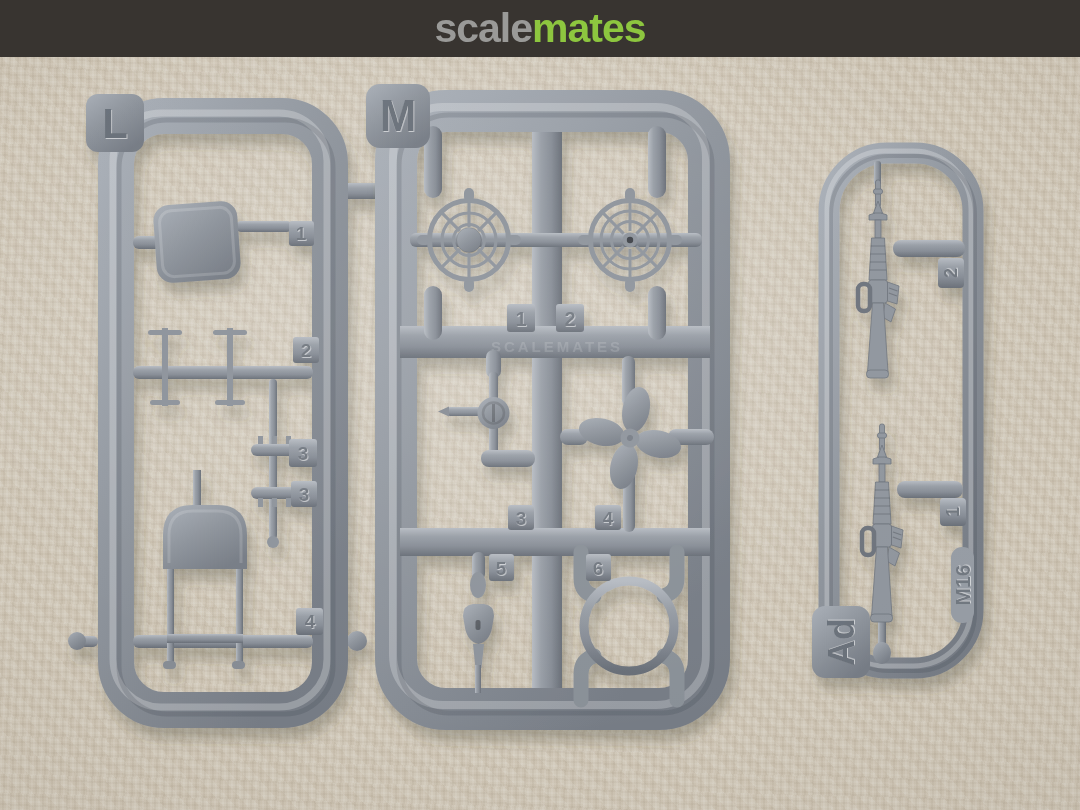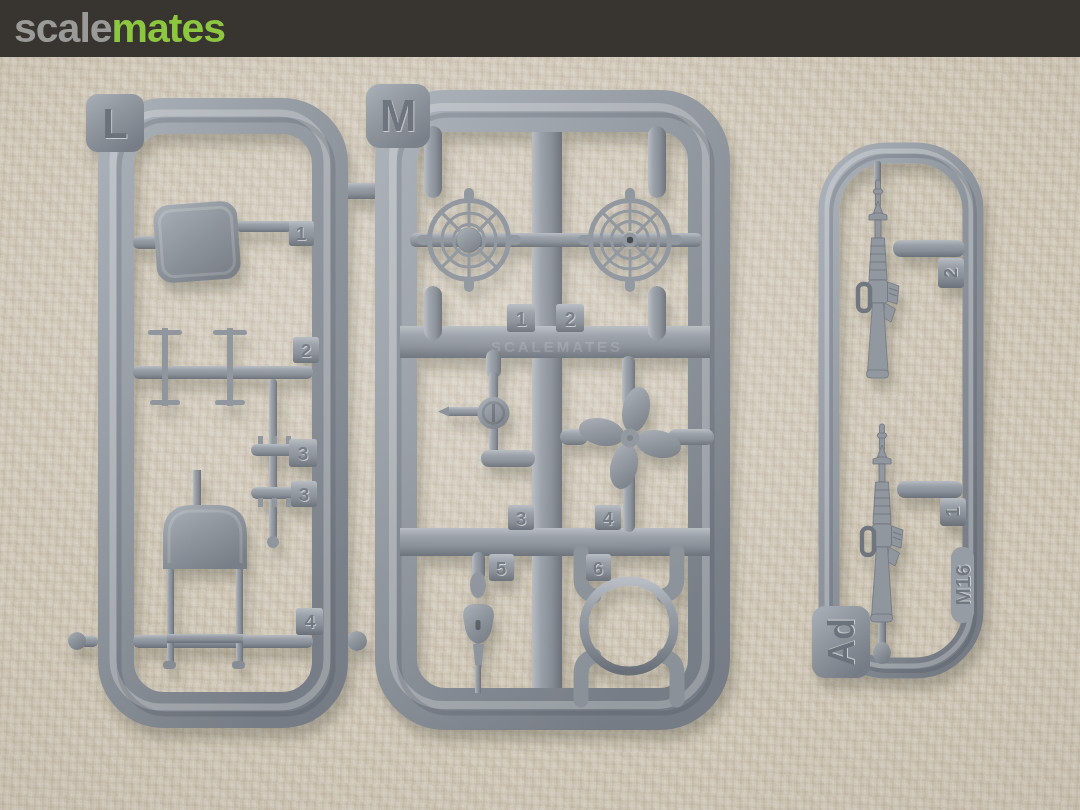--- a/index.html
+++ b/index.html
@@ -10,21 +10,21 @@
     background-color:#cfc6b6;
     background-image:
       radial-gradient(ellipse 900px 600px at 42% 38%, rgba(255,255,255,.18), rgba(0,0,0,0) 62%),
       repeating-linear-gradient(93deg, rgba(255,255,255,.09) 0 2px, rgba(0,0,0,0) 2px 4px, rgba(140,125,103,.09) 4px 6px, rgba(0,0,0,0) 6px 8px),
       repeating-linear-gradient(3deg, rgba(255,255,255,.07) 0 2px, rgba(0,0,0,0) 2px 5px, rgba(140,125,103,.08) 5px 7px, rgba(0,0,0,0) 7px 9px),
       repeating-linear-gradient(49deg, rgba(168,152,128,.06) 0 9px, rgba(255,255,255,.05) 9px 18px);
   }
   .header {
     position:absolute; top:0; left:0; right:0; height:57px;
     background:#383430; z-index:10;
-    display:flex; align-items:center; justify-content:flex-start;
+    display:flex; align-items:center; justify-content:center;
     padding:0 14px;
   }
   .logo { font-weight:bold; font-size:41px; line-height:1; letter-spacing:-1px; }
   .lg-scale { color:#9a9a98; }
   .lg-mates { color:#8dc63f; }
   svg.scene { position:absolute; top:0; left:0; z-index:1; }
   .vignette {
     position:absolute; left:0; right:0; top:57px; bottom:0; z-index:5; pointer-events:none;
     background:radial-gradient(ellipse 120% 115% at 48% 40%,
       rgba(255,255,255,.08), rgba(0,0,0,0) 45%, rgba(98,88,74,.14) 90%, rgba(80,70,58,.26) 100%);

